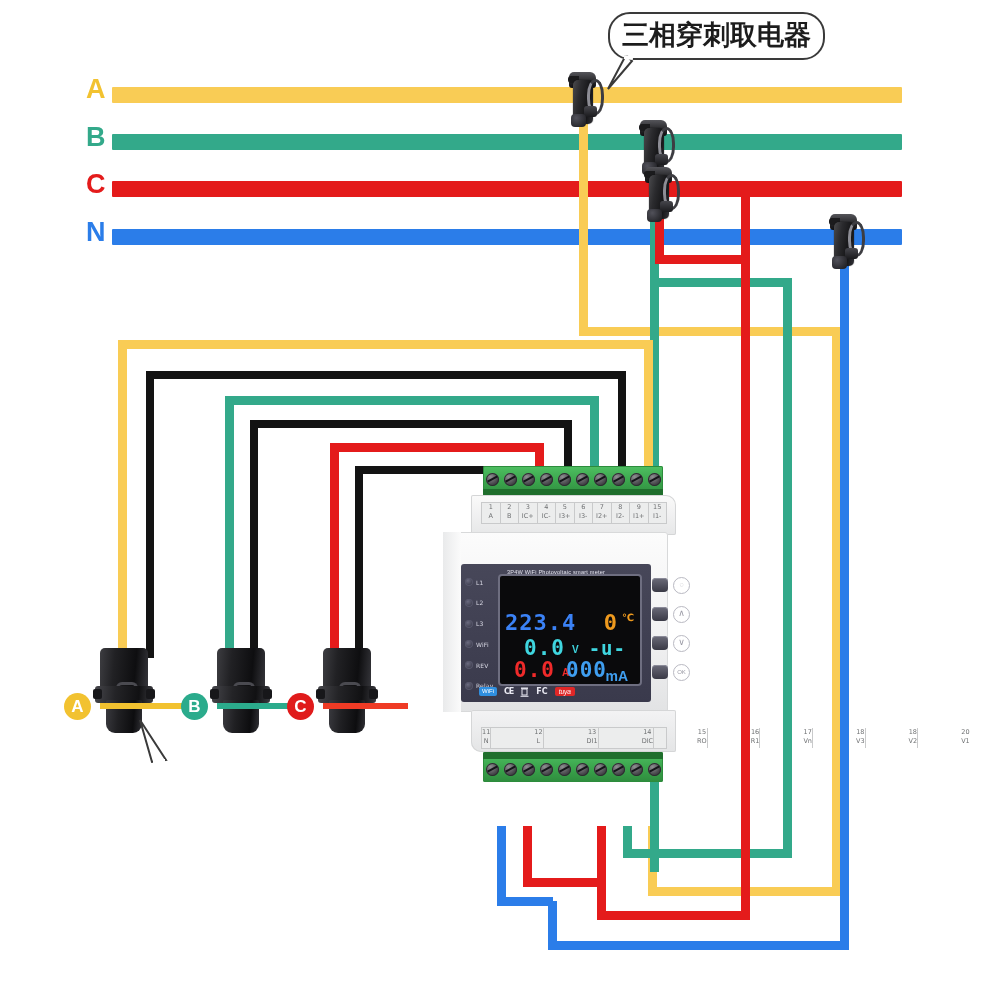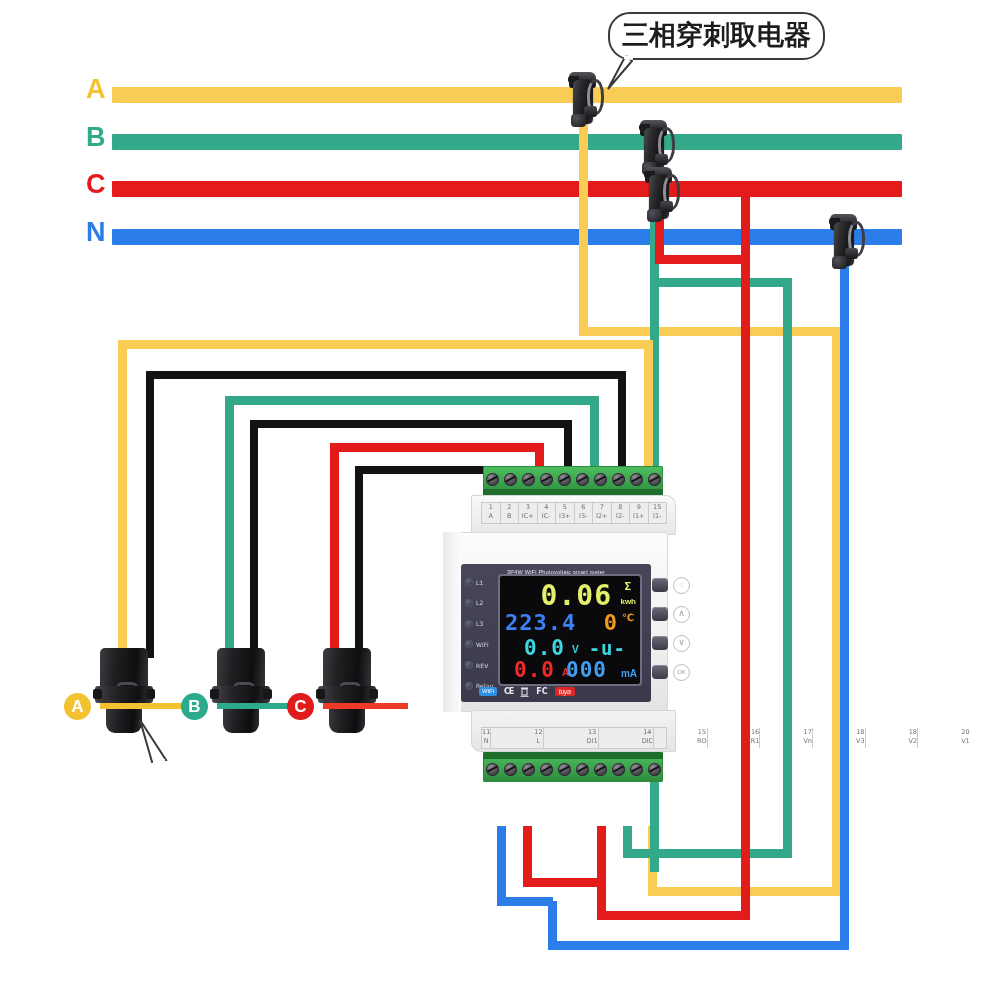--- a/index.html
+++ b/index.html
@@ -330,43 +330,38 @@
         <span class="ledtxt">REV</span>
         </div>
       <div class="led">
         <span class="leddot"></span>
         <span class="ledtxt">Relay</span>
         </div>
     </div>
 
     <div class="lcd" style="left:55px;top:112px;width:140px;height:108px;">
 
-      <div class="lcdrow" style="top:4px;height:30px;">
-        <span class="seg" style="position:absolute;right:28px;top:-1px;font-size:28px;color:#e4ef6a;">0.06</span>
-        <span class="seg" style="position:absolute;right:8px;top:0px;font-size:11px;color:#e4ef6a;">Σ</span>
-        <span style="position:absolute;right:4px;top:17px;font-size:8px;color:#e4ef6a;font-weight:bold;">kwh</span>
-      </div>
 
       <div class="lcdrow" style="top:34px;height:24px;">
         <span class="seg" style="position:absolute;left:5px;top:0;font-size:22px;color:#3b82f6;">223.4</span>
         <span class="seg" style="position:absolute;right:22px;top:0;font-size:22px;color:#ef9a1e;">0</span>
         <span style="position:absolute;right:6px;top:2px;font-size:10px;color:#ef9a1e;font-weight:bold;">℃</span>
       </div>
 
       <div class="lcdrow" style="top:60px;height:24px;">
         <span class="seg" style="position:absolute;left:24px;top:0;font-size:21px;color:#3fd6e0;">0.0</span>
         <span style="position:absolute;left:72px;top:8px;font-size:10px;color:#3fd6e0;font-weight:bold;">V</span>
         <span class="seg" style="position:absolute;right:14px;top:1px;font-size:19px;color:#3fd6e0;">-u-</span>
       </div>
 
       <div class="lcdrow" style="top:84px;height:24px;">
         <span class="seg" style="position:absolute;left:14px;top:-2px;font-size:21px;color:#f02a2a;">0.0</span>
         <span style="position:absolute;left:62px;top:7px;font-size:10px;color:#f02a2a;font-weight:bold;">A</span>
         <span class="seg" style="position:absolute;left:66px;top:-2px;font-size:21px;color:#3f9ef0;">000</span>
-        <span style="position:absolute;right:3px;top:8px;font-size:10px;color:#3f9ef0;font-weight:bold;">mA</span>
+        <span style="position:absolute;right:12px;top:8px;font-size:14px;color:#3f9ef0;font-weight:bold;">mA</span>
       </div>
     </div>
 
     <div class="certbar" style="left:36px;top:224px;">
       <span class="certwifi">WiFi</span>
       <span class="cert" style="letter-spacing:-1px;">CE</span>
       <svg width="9" height="11" viewBox="0 0 9 11">
         <rect x="2" y="3" width="5" height="6" fill="none" stroke="#e9e9f2" stroke-width="1"></rect>
         <rect x="1" y="1.5" width="7" height="1.4" fill="#e9e9f2"></rect>
         <line x1="0.5" y1="10.3" x2="8.5" y2="10.3" stroke="#e9e9f2" stroke-width="1"></line>

